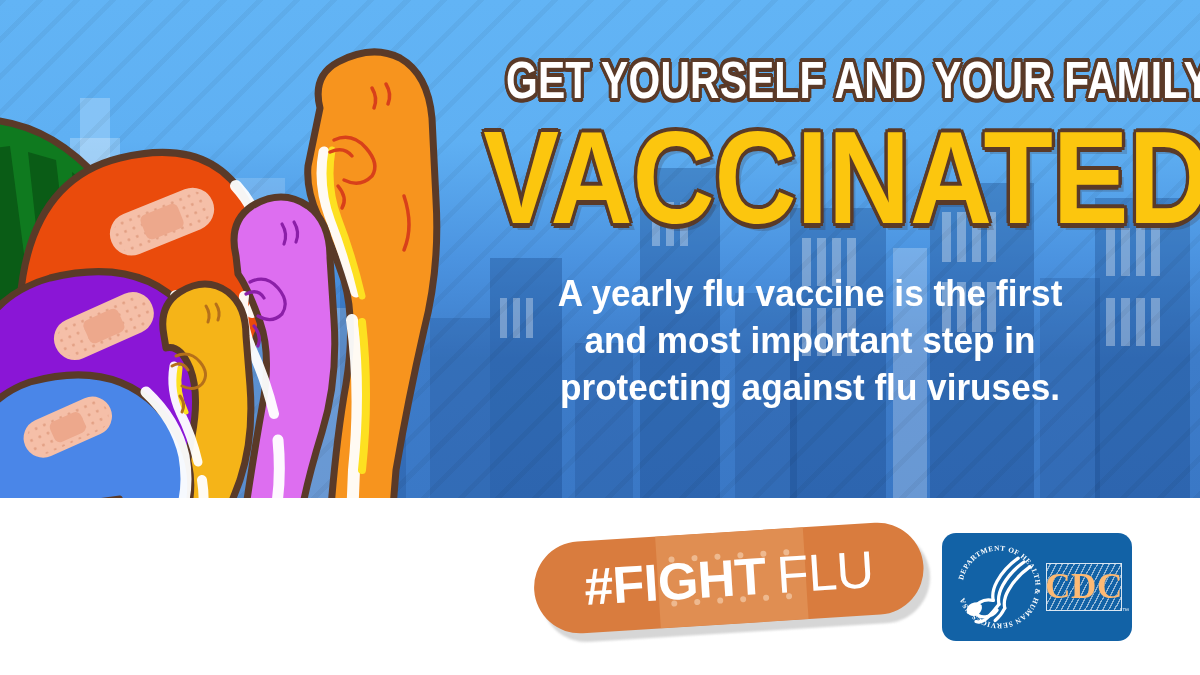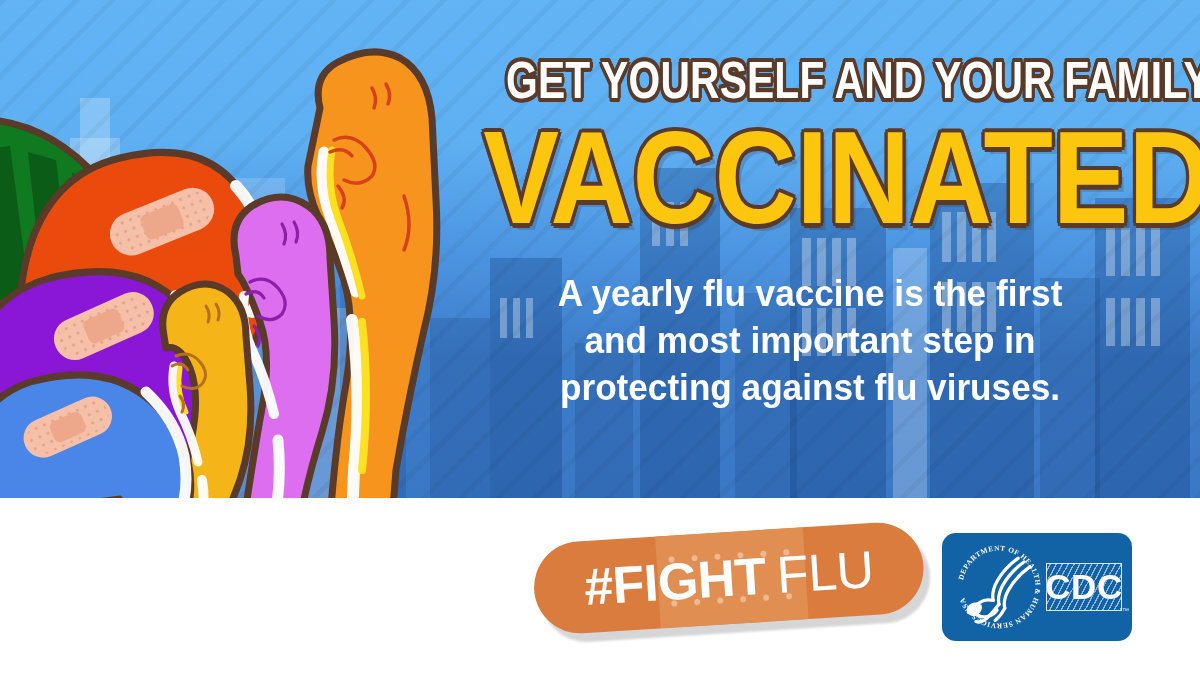--- a/index.html
+++ b/index.html
@@ -109,22 +109,22 @@
   .cdcbox{position:absolute;left:104px;top:30px;width:76px;height:48px;}
   .cdcbox .frame{position:absolute;inset:0;border:1.5px solid rgba(255,255,255,0.85);overflow:hidden;}
   .cdcbox .hatch{
     position:absolute;inset:0;
     background-image:repeating-linear-gradient(
       -62deg, rgba(255,255,255,0.55) 0px, rgba(255,255,255,0.55) 1.3px,
       rgba(255,255,255,0) 1.3px, rgba(255,255,255,0) 5.2px);
   }
   .cdcbox .letters{
     position:absolute;inset:0;display:flex;align-items:center;justify-content:center;
-    font-family:Liberation Sans, sans-serif;
-    font-weight:bold;font-size:35px;color:#ffffff;letter-spacing:0.5px;
+    font-family:Liberation Serif, serif;
+    font-weight:bold;font-size:35px;color:#fdba74;letter-spacing:0.5px;
     text-shadow:0 0 2px #1262a6;
   }
   .cdcbox .tm{
     position:absolute;right:-7px;bottom:-3px;font-size:7px;color:rgba(255,255,255,0.9);
   }
 
   
   .art{position:absolute;left:0;top:0;width:460px;height:520px;}
 </style>
 </head>

